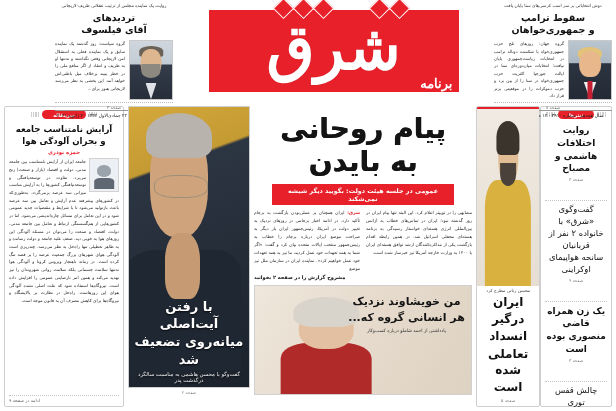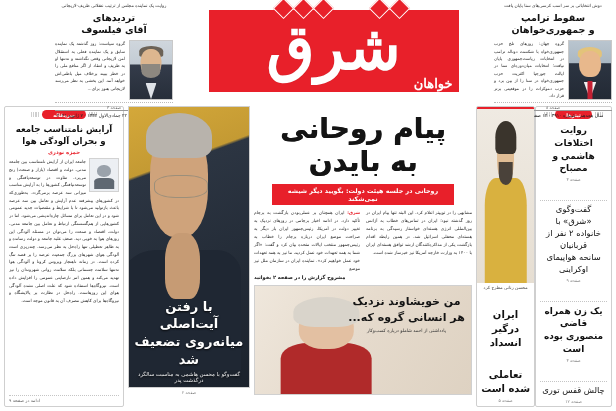--- a/index.html
+++ b/index.html
@@ -379,21 +379,21 @@
   .renani { position:absolute; left:50%; bottom:0; transform:translateX(-50%); width:74%; height:94%; }
   .renani .hair { position:absolute; left:50%; top:1%; transform:translateX(-50%); width:50%; height:20%; background:#3a342c; border-radius:50% 50% 18% 18%; }
   .renani .face { position:absolute; left:50%; top:8%; transform:translateX(-50%); width:42%; height:30%; background:#e0bd95; border-radius:44%; }
   .renani .beard{ position:absolute; left:50%; top:26%; transform:translateX(-50%); width:34%; height:14%; background:#4a423a; border-radius:0 0 50% 50%; }
   .renani .body { position:absolute; left:50%; bottom:0; transform:translateX(-50%); width:100%; height:64%; background:#d9b13f; border-radius:26% 26% 0 0; }
   .portrait-card .cap {
     padding: 2px 4px 3px 4px;
     text-align: center;
   }
   .portrait-card .cap .k { font-size: 4.4px; color:#444; }
-  .portrait-card .cap .h { font-size: 10px; font-weight:bold; line-height:1.4; margin-top:18px; }
+  .portrait-card .cap .h { font-size: 12px; font-weight:bold; line-height:1.4; margin-top:1px; }
   .portrait-card .cap .pg { font-size: 4.2px; color:#777; margin-top:2px; }
 
   
   .bigphoto {
     position: relative;
     flex: 1 1 auto;
     border: 1px solid #d0d0d0;
     overflow: hidden;
     background: #1c2430;
     min-height: 150px;
@@ -467,21 +467,21 @@
     <div class="mast-logo-wrap">
       <div class="logo-box">
         <div class="logo-dots">
           <span class="logo-dot" style="right:52px;"></span>
           <span class="logo-dot" style="right:72px;"></span>
           <span class="logo-dot" style="right:128px;"></span>
           <span class="logo-dot" style="right:148px;"></span>
           <span class="logo-dot" style="right:168px;"></span>
         </div>
         <div class="logo-word">شرق</div>
-        <div class="logo-sub">خواهان</div>
+        <div class="logo-sub">برنامه</div>
       </div>
     </div>
 
     <div class="mast-side left">
       <div class="mast-kicker">دوش انتخاباتی بر سر اسب کرسی‌های سنا پایان یافت</div>
       <div class="mast-title">
         <div>سقوط ترامپ</div>
         <div>و جمهوری‌خواهان</div>
       </div>
       <div class="mast-row">
@@ -567,21 +567,21 @@
 
     <div class="col-center">
 
       <div class="center-top">
 
         <div class="center-lead-wrap">
           <div class="lead-head">
             <div>پیام روحانی</div>
             <div>به بایدن</div>
           </div>
-          <div class="lead-redbar">روحانی در جلسه هیئت دولت: بگویید دیگر شیشه نمی‌شکند</div>
+          <div class="lead-redbar">عمومی در جلسه هیئت دولت: بگویید دیگر شیشه نمی‌شکند</div>
 
           <div class="lead-cols">
             <div class="c">
               <span>مشابهی را در توییتر اعلام کرد. این البته تنها پیام ایران در روز گذشته نبود؛ ایران در تماس‌های خطاب به آژانس بین‌المللی انرژی هسته‌ای خواستار رسیدگی به برنامه هسته‌ای محفلی اسرائیل شد. در همین رابطه اقدام بازگشت یکی از مذاکره‌کنندگان ارشد توافق هسته‌ای ایران با ۱۴۰۰ به وزارت خارجه آمریکا نیز خبرساز شده است.</span>
             </div>
             <div class="c">
               <b class="lede">شرق:</b>
               <span>ایران همچنان بر عملی‌بودن بازگشت به برجام تأکید دارد. در ادامه اخبار برجامی در روزهای نزدیک به تغییر دولت در آمریکا، رئیس‌جمهور ایران بار دیگر به صراحت موضع ایران درباره برجام را خطاب به رئیس‌جمهور منتخب ایالات متحده بیان کرد و گفت: «اگر شما به همه تعهدات خود عمل کردید، ما نیز به همه تعهدات خود عمل خواهیم کرد». نماینده ایران در سازمان ملل نیز موضع</span>
             </div>
           </div>

